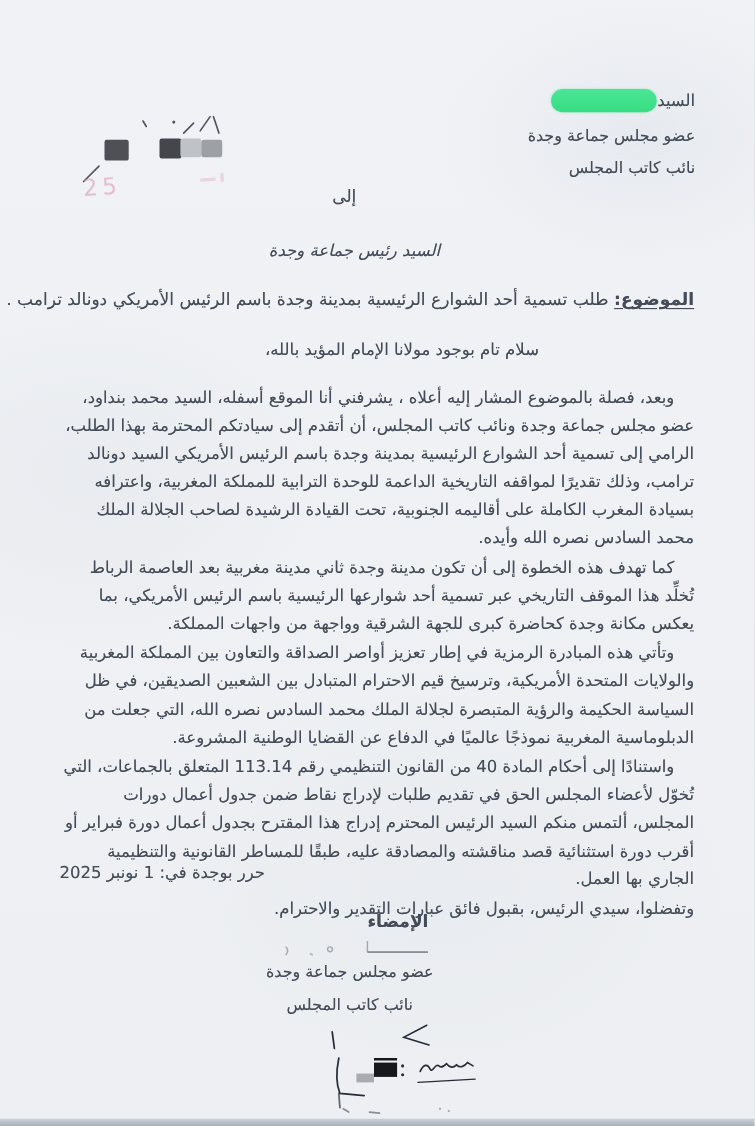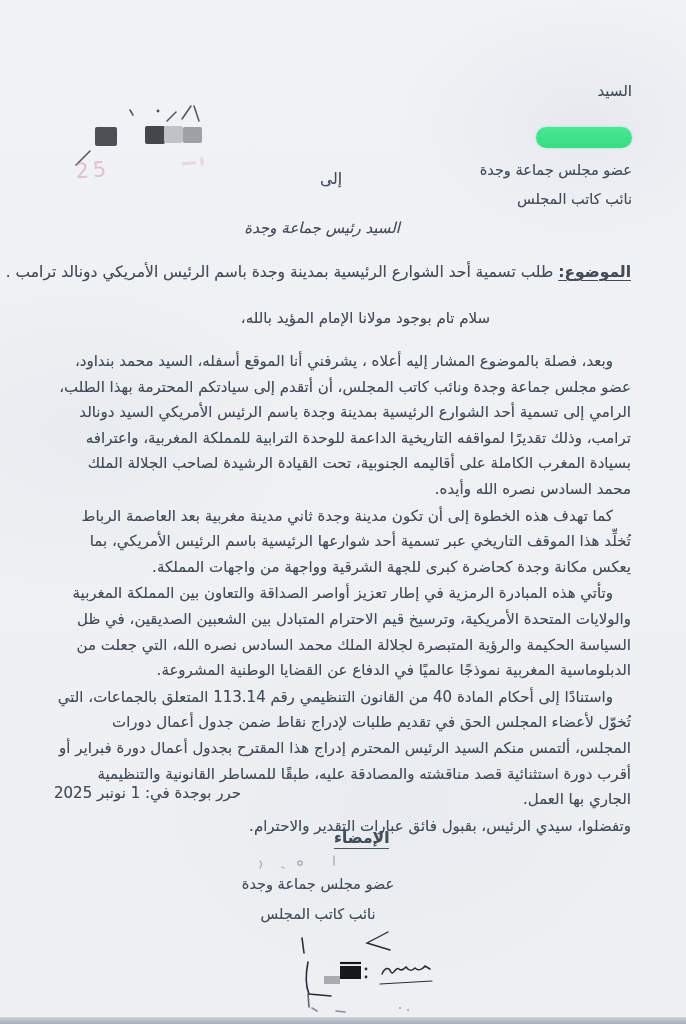--- a/index.html
+++ b/index.html
@@ -18,45 +18,45 @@
       linear-gradient(#f1f2f5,#edeff2);
     color:#414a56;
     direction:rtl;
   }
   .abs{position:absolute;}
   .nowrap{white-space:nowrap;}
   .txt{color:#434c58;text-shadow:0 0 .5px rgba(67,76,88,.45);}
 
   
   .hdr{top:80px;right:54px;text-align:right;font-size:15px;line-height:22px;}
-  .hdr-line1{display:flex;flex-direction:column;gap:25px;justify-content:flex-start;}
+  .hdr-line1{display:flex;flex-direction:row;align-items:center;gap:0;justify-content:flex-start;}
   .pill{width:96px;height:21px;border-radius:11px;
         background:linear-gradient(#4ae697,#38dc82);
         box-shadow:0 0 2px rgba(62,224,140,.6);}
   .hdr-line2{margin-top:11px;margin-left:28px;font-size:14.5px;}
   .hdr-line3{margin-top:7px;margin-left:32px;font-size:14.5px;}
 
   
   .stamp-cluster{top:103px;left:70px;width:160px;height:78px;}
 
-  .to-label{top:170px;left:302px;width:40px;text-align:right;font-size:15.5px;}
+  .to-label{top:170px;left:302px;width:40px;text-align:left;font-size:15.5px;}
   .recipient{top:219px;right:286px;font-size:15px;font-style:italic;}
   .subject{top:263px;right:55px;left:56px;font-size:15.5px;text-align:right;}
   .subject .lbl{font-weight:700;text-decoration:underline;text-underline-offset:3px;}
   .salutation{top:309px;right:196px;font-size:15px;}
 
   .body-block{top:349px;right:55px;left:55px;font-size:15px;line-height:25.6px;
               text-align:justify;}
   .body-block p{margin:0 0 1px 0;text-indent:18px;text-align:right;}
   .closing{margin-top:2px;text-align:center;text-indent:0 !important;}
 
   .dateline{top:784px;left:54px;direction:rtl;font-size:15px;}
 
   .sig-heading{top:829px;left:334px;font-size:15.5px;font-weight:700;
-               border-bottom:1.4px solid #49525f;padding-bottom:1px;}
+               border-bottom:1.4px solid #49525f;padding-bottom:18px;}
   .sig-marks{top:851px;left:242px;}
   .sig-line1{top:876px;left:236px;width:164px;text-align:center;font-size:14.5px;}
   .sig-line2{top:906px;left:236px;width:164px;text-align:center;font-size:14.5px;}
   .sig-scribble{top:924px;left:278px;}
 
   .bottom-edge{left:0;bottom:0;width:686px;height:7px;
                background:linear-gradient(#cdd2d8,#a6adb7);}
 </style>
 </head>
 <body>

